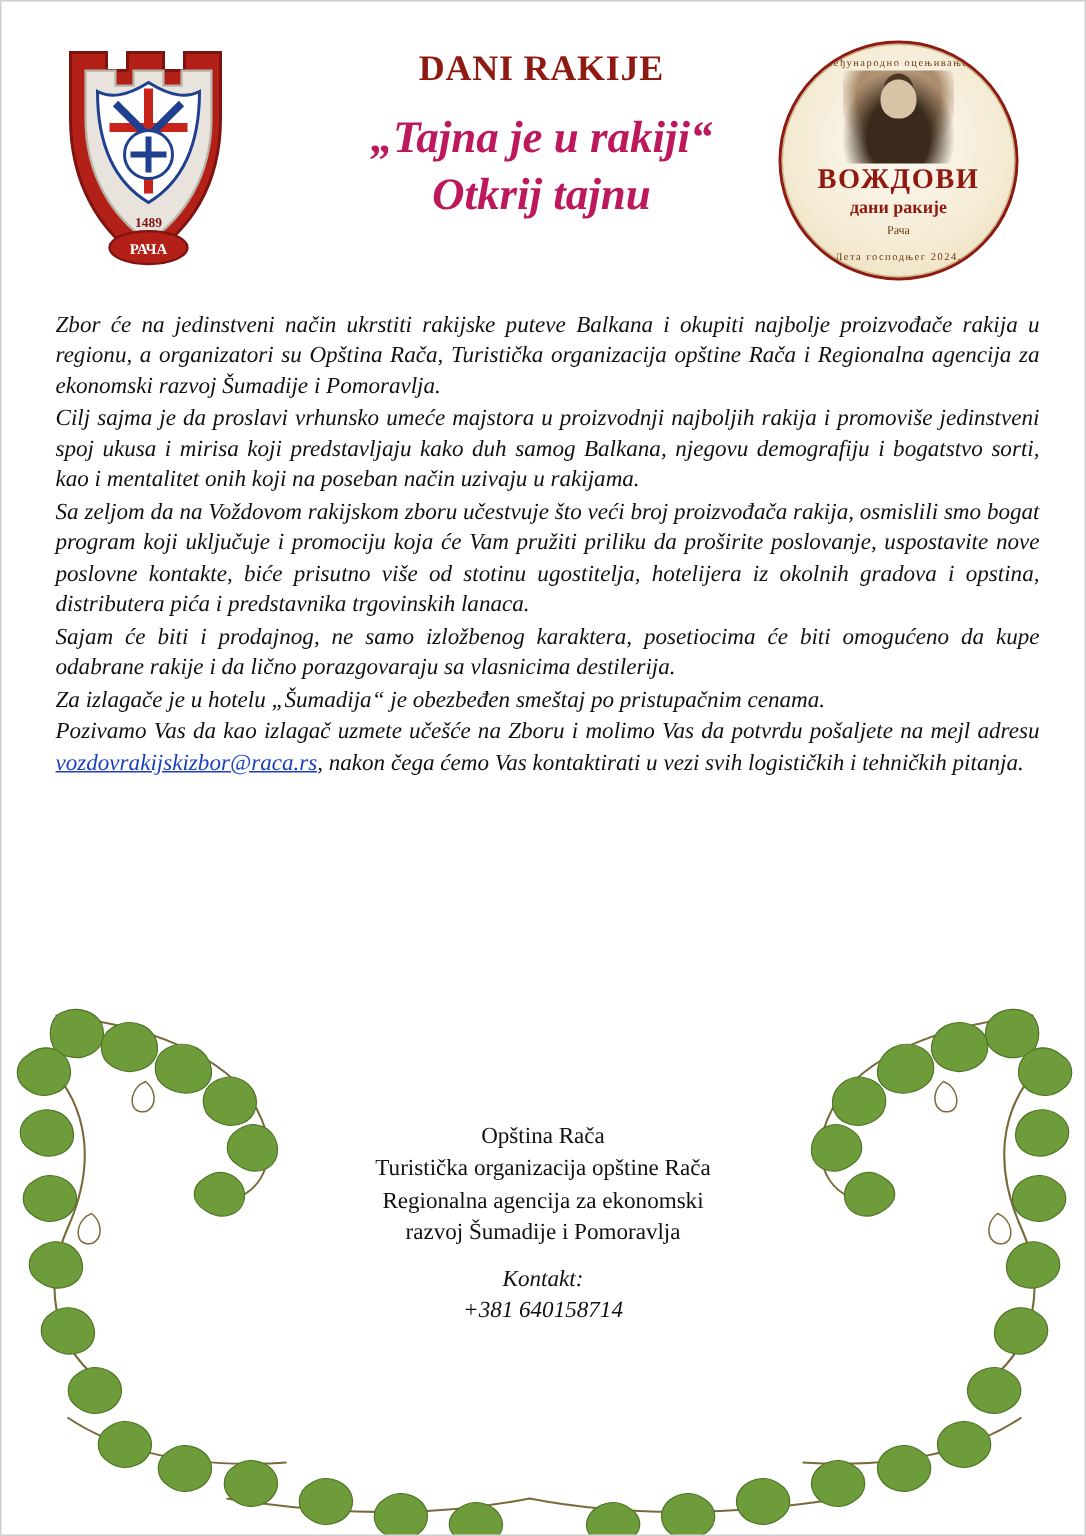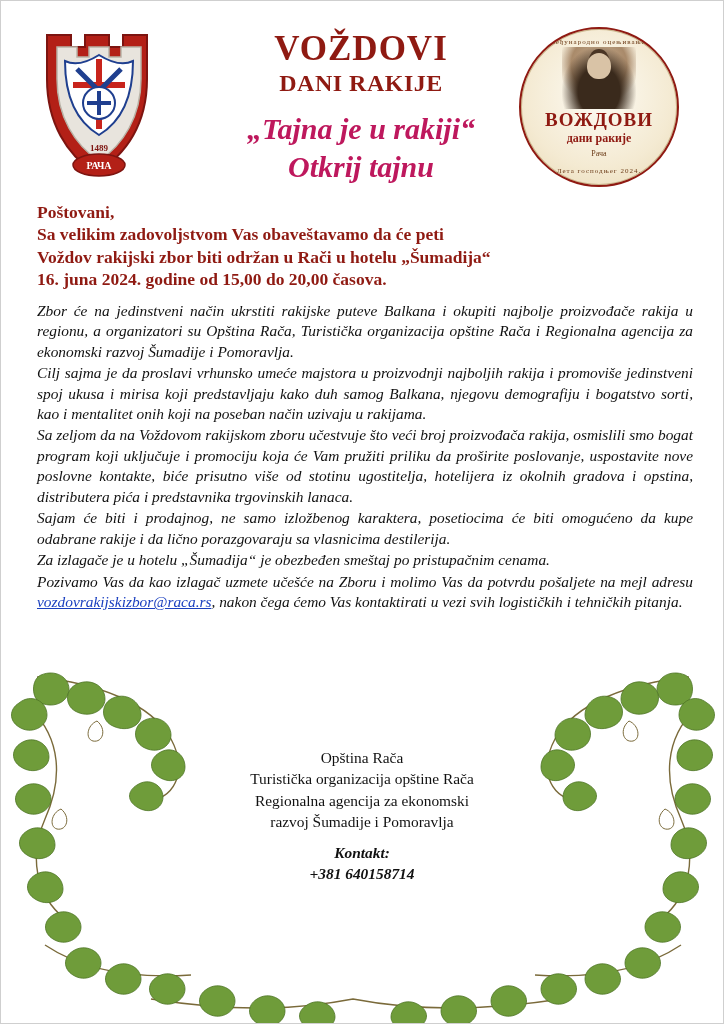--- a/index.html
+++ b/index.html
@@ -201,21 +201,20 @@
     line-height: 1.38;
     color: #111111;
   }
   .orgs .l { display: block; }
   .contact {
     margin-top: 10px;
     font-size: 15.4px;
     font-style: italic;
     line-height: 1.38;
     color: #111111;
-    font-weight: bold;
   }
   .contact .l { display: block; }
 </style>
 </head>
 <body>
 
 <div class="page">
 
   <div class="header">
 
@@ -229,44 +228,37 @@
         <path d="M40 40 L62 62 L84 40" fill="none" stroke="#1f3f8f" stroke-width="5"></path>
         <circle cx="62" cy="74" r="16" fill="#ffffff" stroke="#1f3f8f" stroke-width="2"></circle>
         <path d="M62 62 v24 M50 74 h24" stroke="#1f3f8f" stroke-width="4"></path>
         <text x="62" y="122" text-anchor="middle" font-family="Liberation Serif, serif" font-size="9" fill="#7d1410" font-weight="bold">1489</text>
         <ellipse cx="62" cy="136" rx="26" ry="11" fill="#b32017" stroke="#7d1410" stroke-width="1.5"></ellipse>
         <text x="62" y="140" text-anchor="middle" font-family="Liberation Serif, serif" font-size="10" fill="#ffffff" font-weight="bold">РАЧА</text>
       </svg>
     </div>
 
     <div class="title-block">
-      <div class="title-main">VOŽDOVI</div>
       <div class="title-sub">DANI RAKIJE</div>
       <div class="slogan">
         <span class="l1">„Tajna je u rakiji“</span>
         <span class="l2">Otkrij tajnu</span>
       </div>
     </div>
 
     <div class="seal">
       <div class="seal-arc-top">Друго међународно оцењивање ракија</div>
       <div class="seal-portrait"></div>
       <div class="seal-band">ВОЖДОВИ</div>
       <div class="seal-band2">дани ракије</div>
       <div class="seal-small">Рача</div>
       <div class="seal-arc-bottom">Лета господњег 2024.</div>
     </div>
   </div>
 
-  <div class="intro">
-    <span class="line">Poštovani,</span>
-    <span class="line">Sa velikim zadovoljstvom Vas obaveštavamo da će peti</span>
-    <span class="line">Voždov rakijski zbor biti održan u Rači u hotelu „Šumadija“</span>
-    <span class="line">16. juna 2024. godine od 15,00 do 20,00 časova.</span>
-  </div>
 
   <div class="body-text">
     <p>Zbor  će na jedinstveni način ukrstiti rakijske puteve Balkana i okupiti najbolje proizvođače rakija u regionu, a organizatori su Opština Rača, Turistička organizacija opštine Rača i Regionalna agencija za ekonomski razvoj Šumadije i Pomoravlja.</p>
     <p>Cilj sajma je da proslavi vrhunsko umeće majstora u proizvodnji najboljih rakija i promoviše jedinstveni spoj ukusa i mirisa koji predstavljaju kako duh samog Balkana, njegovu demografiju i bogatstvo sorti, kao i mentalitet onih koji na poseban način uzivaju u rakijama.</p>
     <p>Sa zeljom da na Voždovom rakijskom zboru učestvuje što veći broj proizvođača rakija, osmislili smo bogat program koji uključuje i promociju koja će Vam pružiti priliku da proširite poslovanje, uspostavite nove poslovne kontakte, biće prisutno više od stotinu ugostitelja, hotelijera iz okolnih gradova i opstina, distributera pića i predstavnika trgovinskih lanaca.</p>
     <p>Sajam će biti i prodajnog, ne samo izložbenog karaktera, posetiocima će biti omogućeno da kupe odabrane rakije i da lično porazgovaraju sa vlasnicima destilerija.</p>
     <p>Za izlagače je u hotelu „Šumadija“ je obezbeđen smeštaj po pristupačnim cenama.</p>
     <p><span>Pozivamo Vas da kao izlagač uzmete učešće na Zboru i  molimo Vas da potvrdu pošaljete na   mejl adresu </span><a class="mail" href="#">vozdovrakijskizbor@raca.rs</a><span>, nakon čega ćemo Vas kontaktirati u vezi svih logističkih i tehničkih pitanja.</span></p>
   </div>
 

